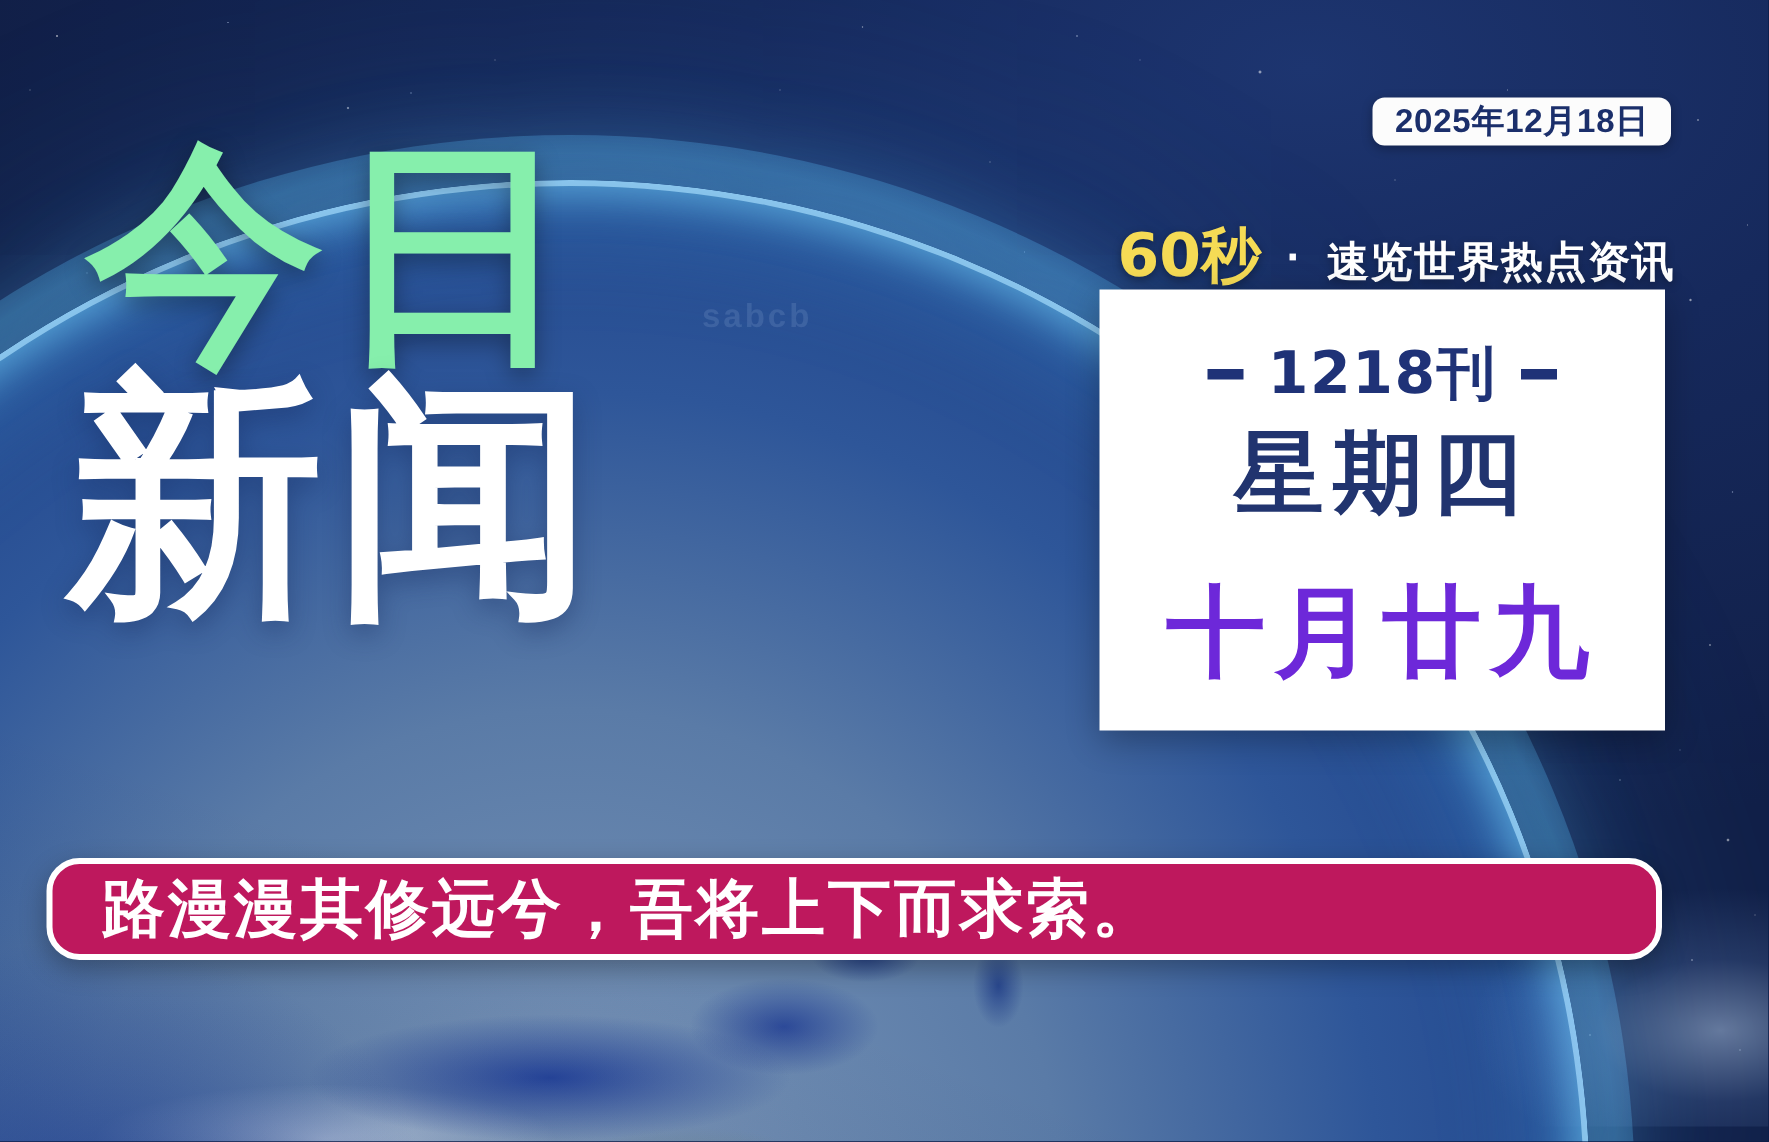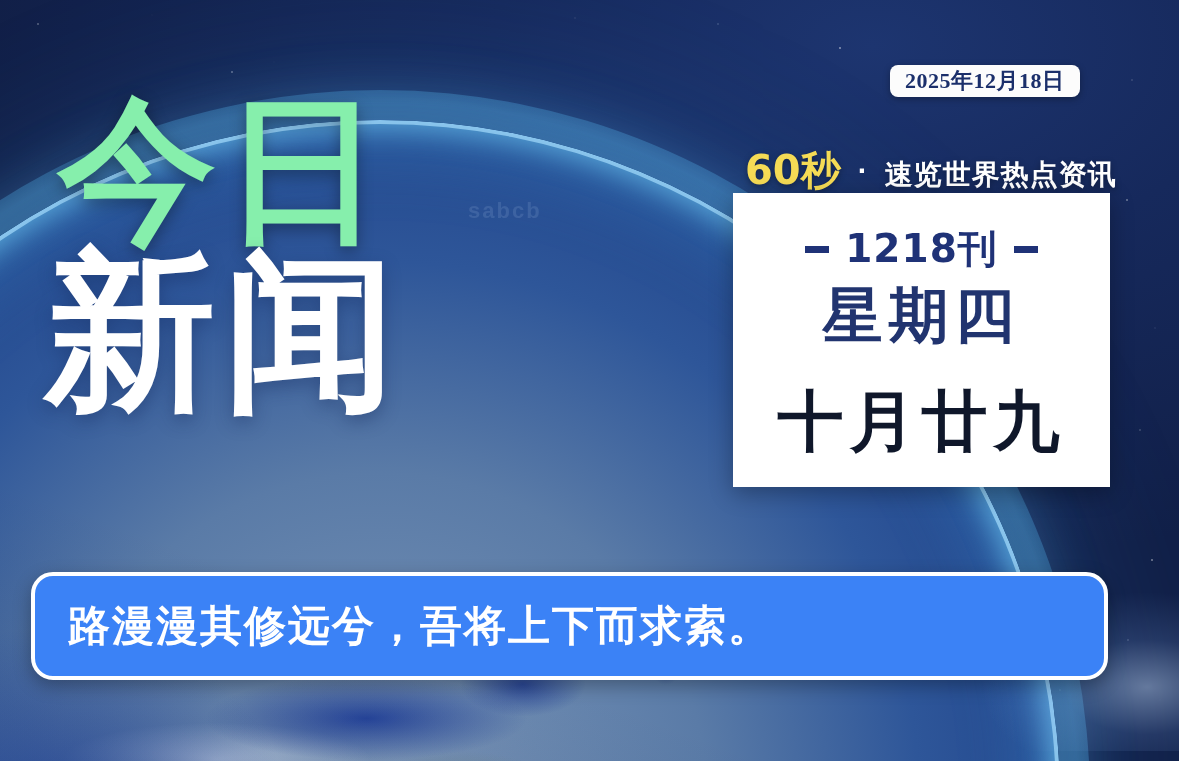--- a/index.html
+++ b/index.html
@@ -204,35 +204,34 @@
     color: #FFFFFF;
     margin-top: 6px;
     margin-left: -14px;
     font-size: 172px;
     text-shadow: 0 6px 18px rgba(20,40,90,.40);
   }
 
   
   .date-pill {
     position: absolute;
-    left: 890px;
+    left: 915px;
     top: 65px;
     height: 32px;
     padding: 0 15px;
     display: flex;
     align-items: center;
     background: #FCFCFC;
     border-radius: 8px;
     color: #1B2F6B;
     font-size: 22px;
     font-weight: 700;
     letter-spacing: .5px;
     box-shadow: 0 2px 7px rgba(0,0,0,.3);
     white-space: nowrap;
-    font-family: Liberation Serif, serif;
   }
 
   
   .tagline {
     position: absolute;
     left: 745px;
     top: 143px;
     display: flex;
     align-items: baseline;
     gap: 17px;
@@ -298,31 +297,31 @@
     font-size: 60px;
     font-weight: 900;
     letter-spacing: 6px;
     color: #21346F;
   }
   .lunar {
     margin-top: 20px;
     font-size: 66px;
     font-weight: 900;
     letter-spacing: 6px;
-    color: #0f172a;
+    color: #6d28d9;
   }
 
   
   .quote-bar {
     position: absolute;
     left: 31px;
     top: 572px;
     width: 1077px;
-    height: 108px;
-    background: #3b82f6;
+    height: 68px;
+    background: #be185d;
     border: 4px solid #FFFFFF;
     border-radius: 22px;
     box-sizing: border-box;
     display: flex;
     align-items: center;
     box-shadow: 0 6px 18px rgba(0,0,0,.30);
   }
   .quote-text {
     margin-left: 33px;
     font-size: 42px;

